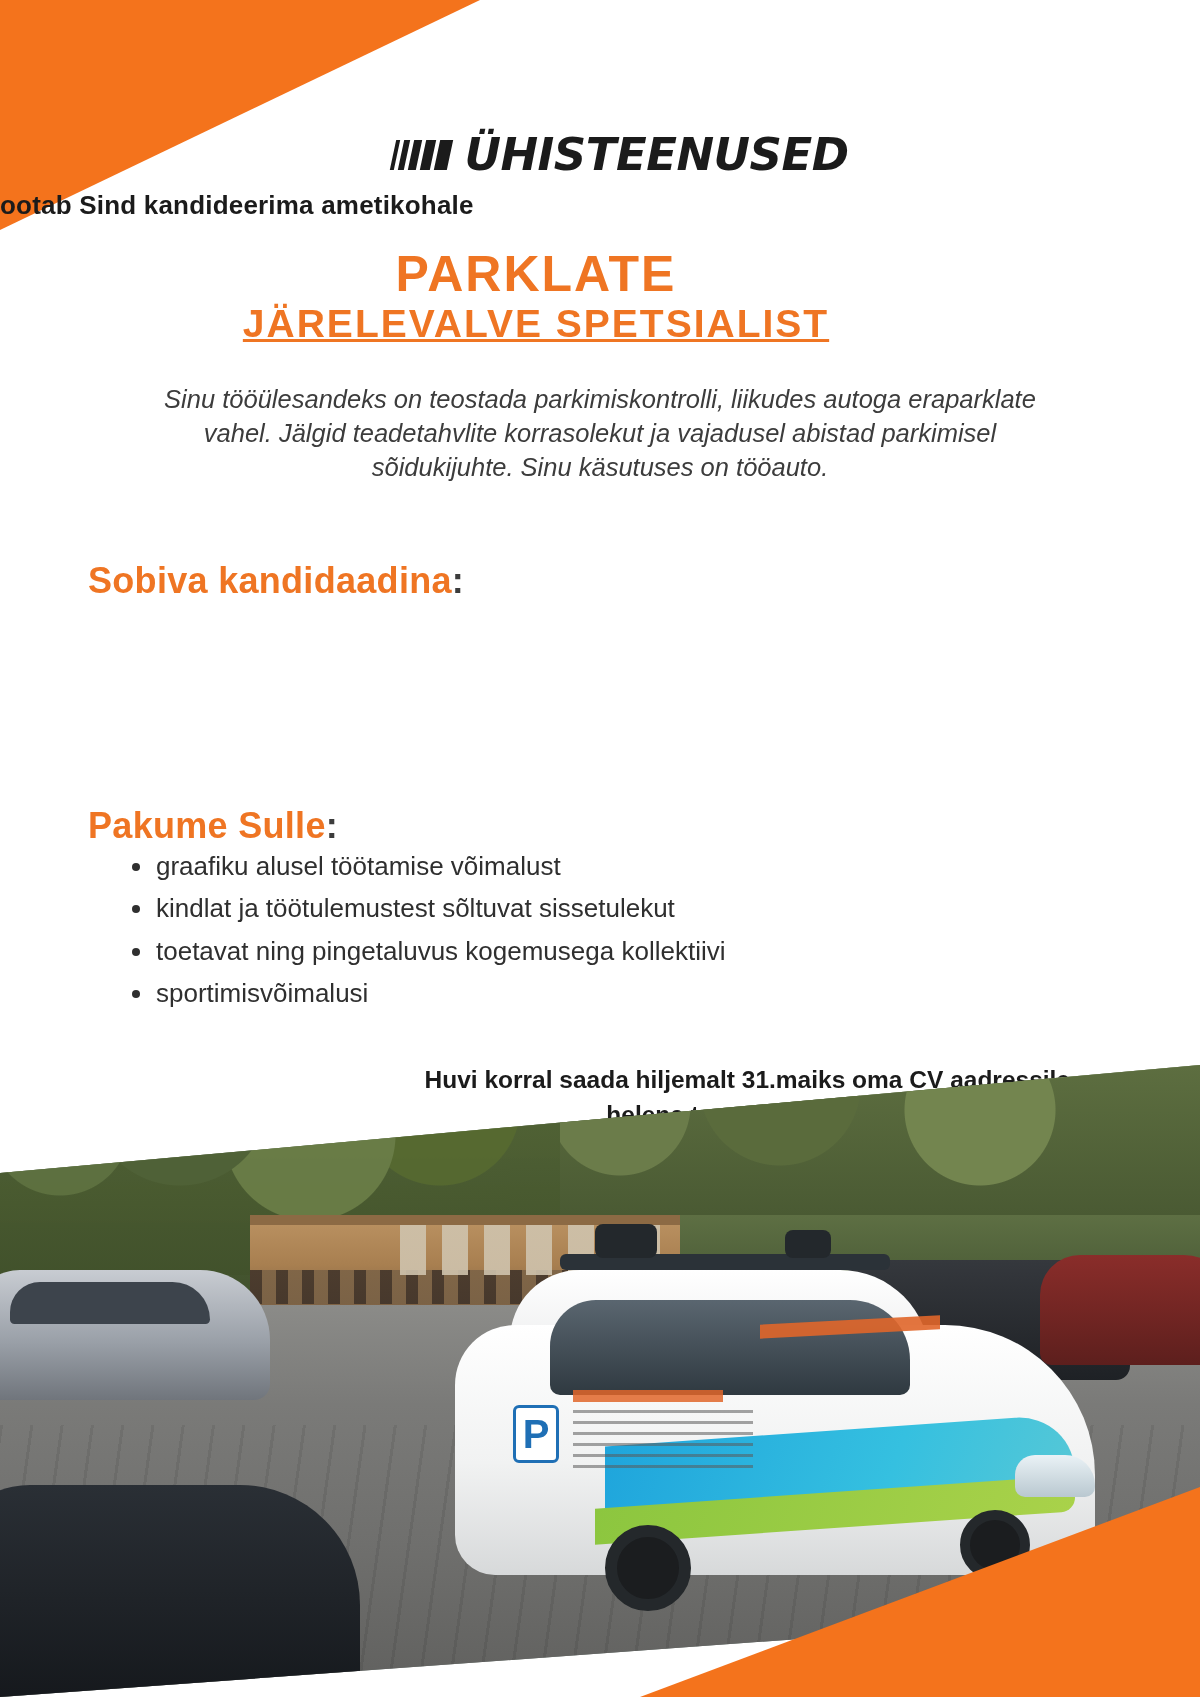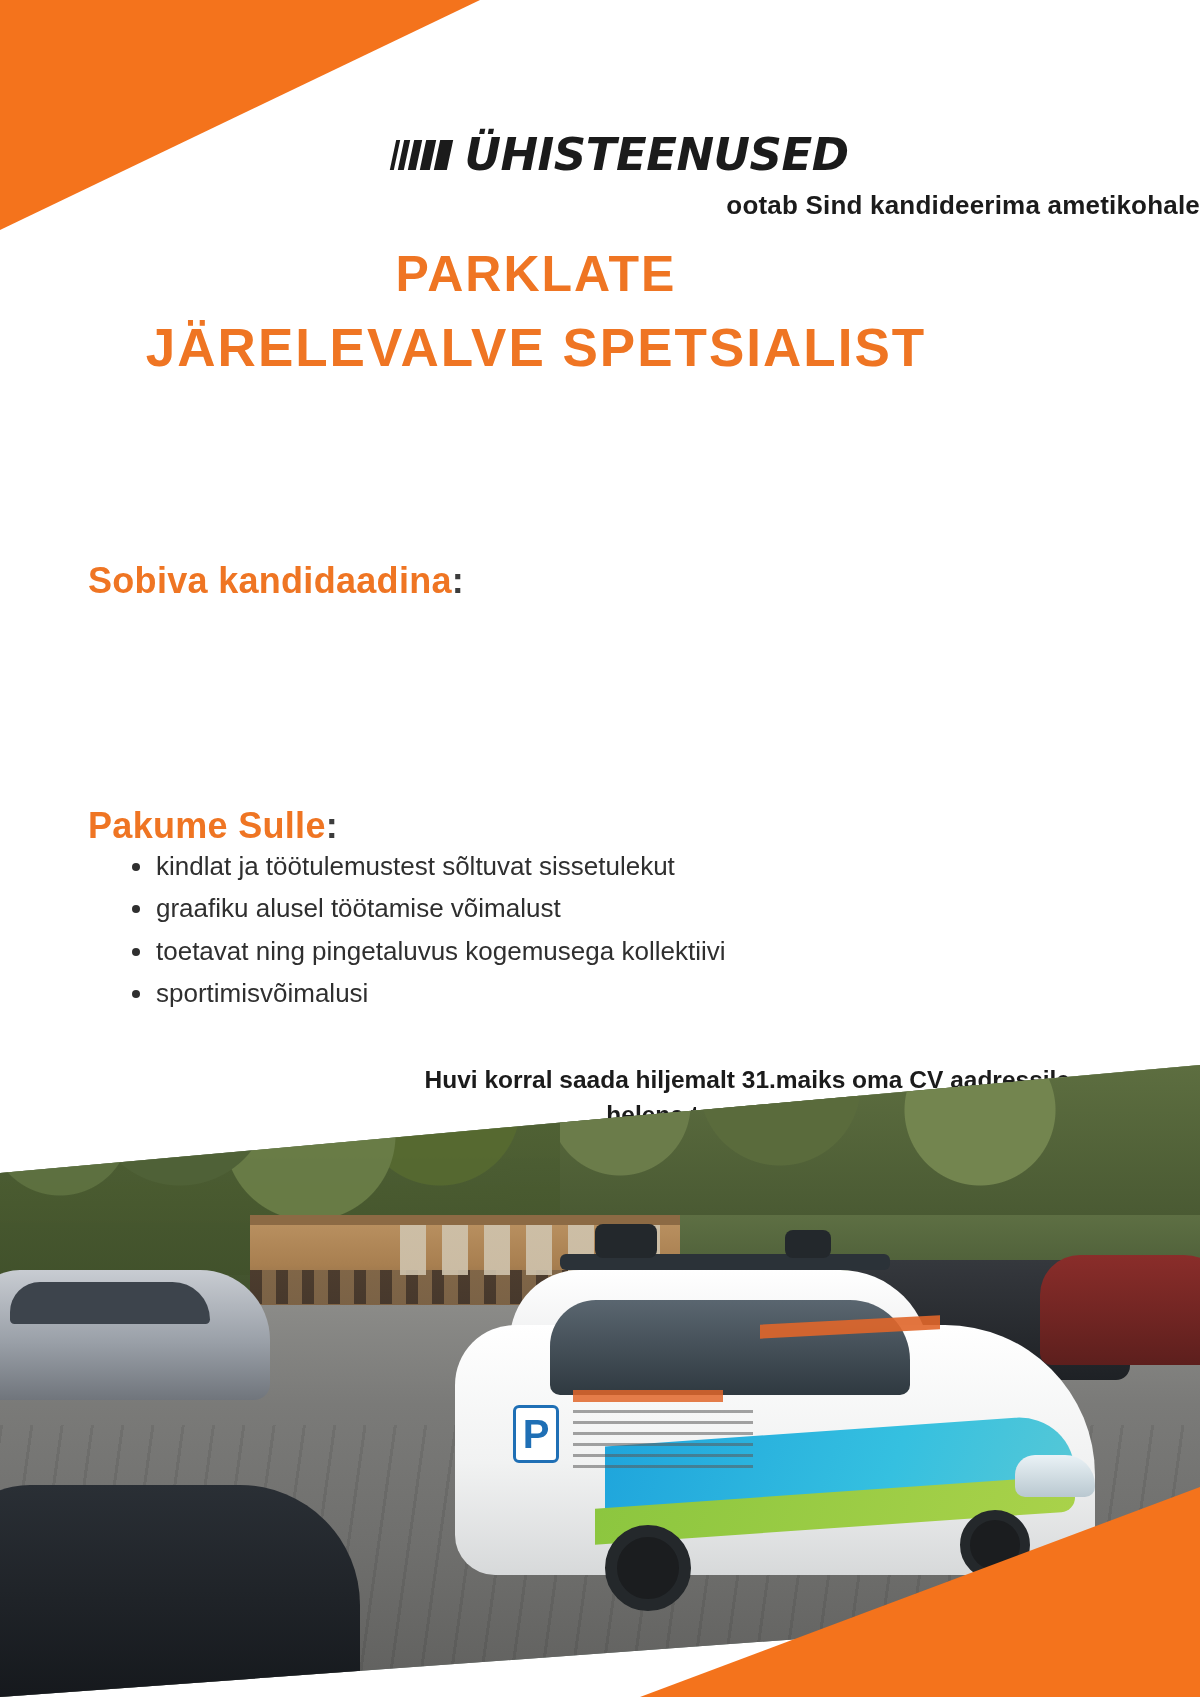--- a/index.html
+++ b/index.html
@@ -64,41 +64,41 @@
     font-size: 45px;
     letter-spacing: -0.5px;
     color: #1b1b1b;
   }
 
   .subtitle {
     position: absolute;
     top: 190px;
     left: 0;
     width: 1200px;
-    text-align: right;
+    text-align: left;
     font-size: 26px;
     font-weight: bold;
     color: #1b1b1b;
     letter-spacing: 0.2px;
   }
 
   
   .job-title {
     position: absolute;
     top: 248px;
     left: 0;
     width: 1072px;
     text-align: center;
     color: #ef7523;
     font-weight: bold;
     line-height: 1.04;
     letter-spacing: 2px;
   }
   .job-title .line1 { font-size: 50px; display: block; }
-  .job-title .line2 { font-size: 53px; display: block; margin-top: 20px; }
+  .job-title .line2 { font-size: 39px; display: block; margin-top: 4px; text-decoration: underline; }
 
   
   .intro {
     position: absolute;
     top: 383px;
     left: 160px;
     width: 880px;
     text-align: center;
     font-style: italic;
     font-size: 25.5px;
@@ -351,31 +351,32 @@
     <div class="logo-text">ÜHISTEENUSED</div>
   </div>
 
   <div class="subtitle">ootab Sind kandideerima ametikohale</div>
 
   <div class="job-title">
     <span class="line1">PARKLATE</span>
     <span class="line2">JÄRELEVALVE SPETSIALIST</span>
   </div>
 
+  <p class="intro">Sinu tööülesandeks on teostada parkimiskontrolli, liikudes autoga eraparklate vahel. Jälgid teadetahvlite korrasolekut ja vajadusel abistad parkimisel sõidukijuhte. Sinu käsutuses on tööauto.</p>
 
   <div class="section-head head-1">
     <span>Sobiva kandidaadina</span><span class="colon">:</span>
   </div>
 
   <div class="section-head head-2">
     <span>Pakume Sulle</span><span class="colon">:</span>
   </div>
   <ul class="bullets list-2">
+    <li>graafiku alusel töötamise võimalust</li>
     <li>kindlat ja töötulemustest sõltuvat sissetulekut</li>
-    <li>graafiku alusel töötamise võimalust</li>
     <li>toetavat ning pingetaluvus kogemusega kollektiivi</li>
     <li>sportimisvõimalusi</li>
   </ul>
 
   <div class="contact">
     <div>Huvi korral saada hiljemalt 31.maiks oma CV aadressile</div>
     <div>helena.tamm@yhisteenused.ee või võta</div>
     <div>ühendust telefonil 6511531.</div>
   </div>
 

